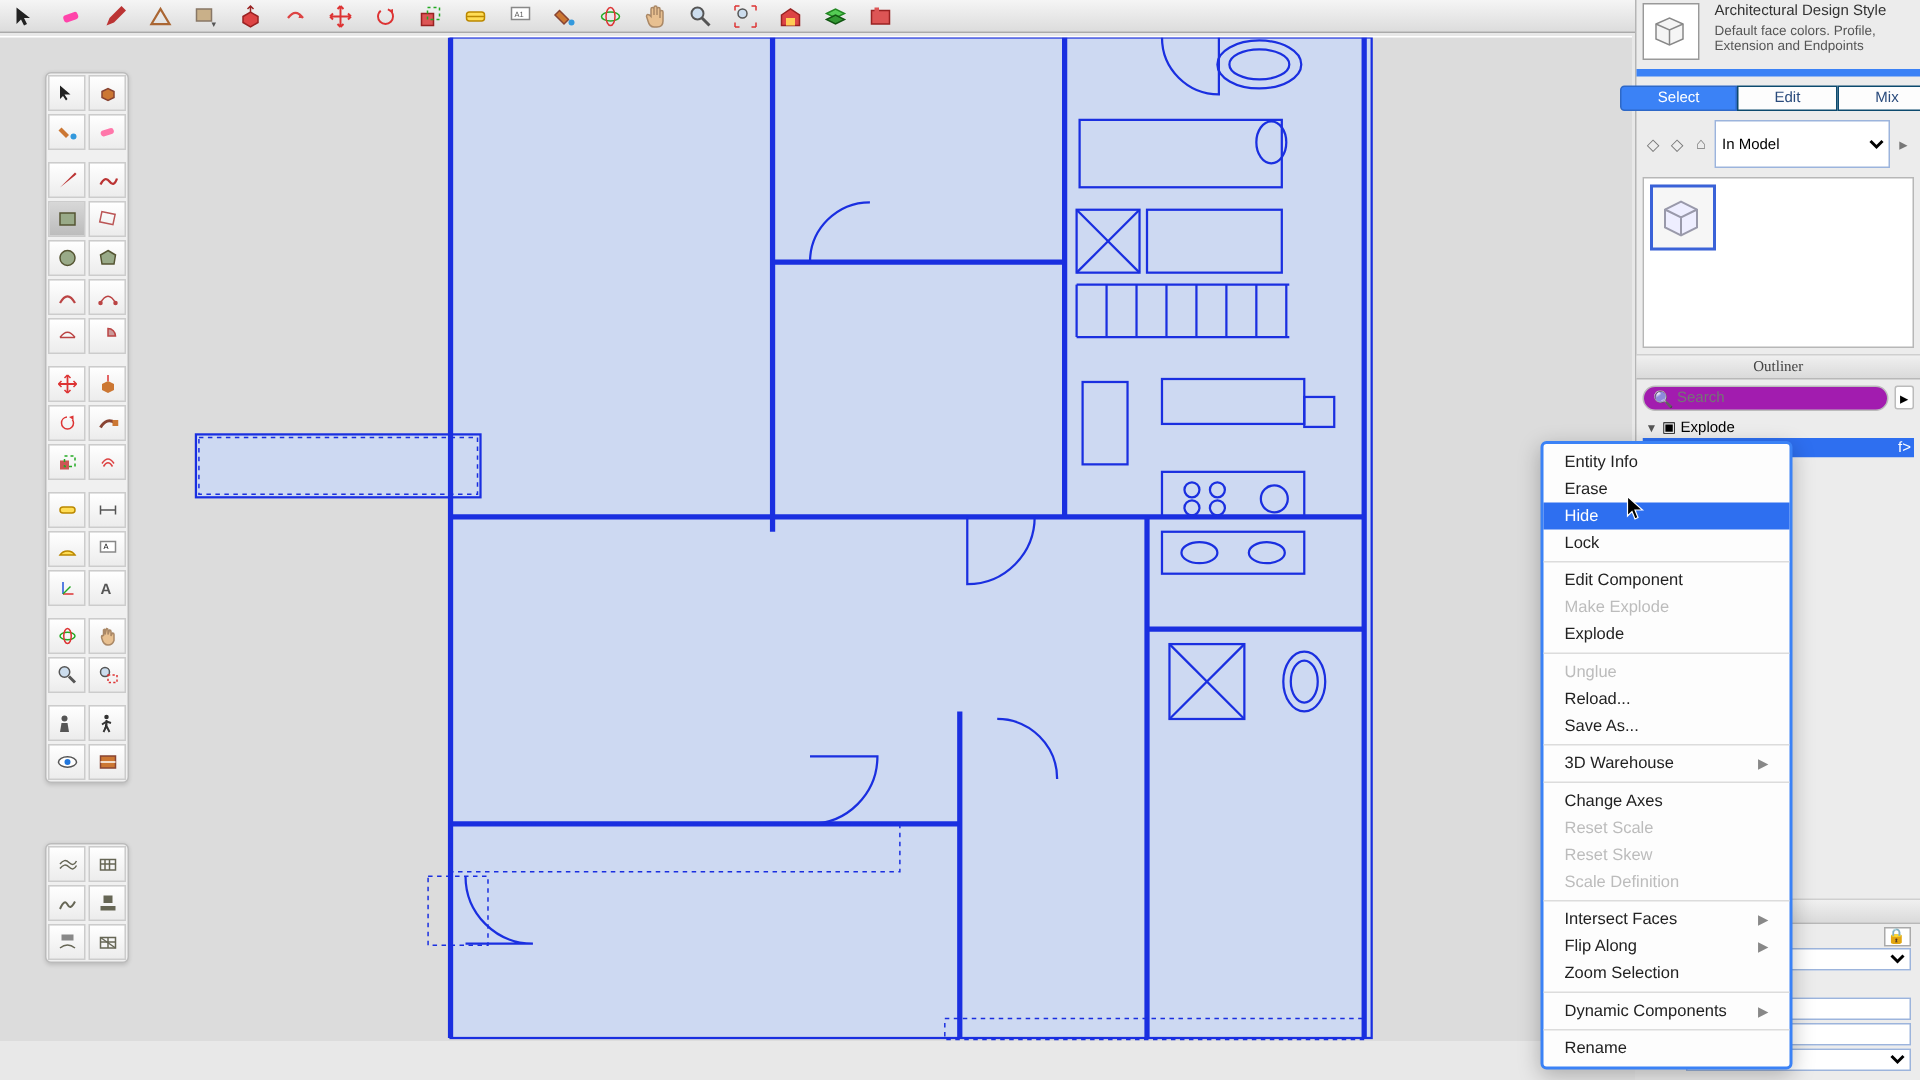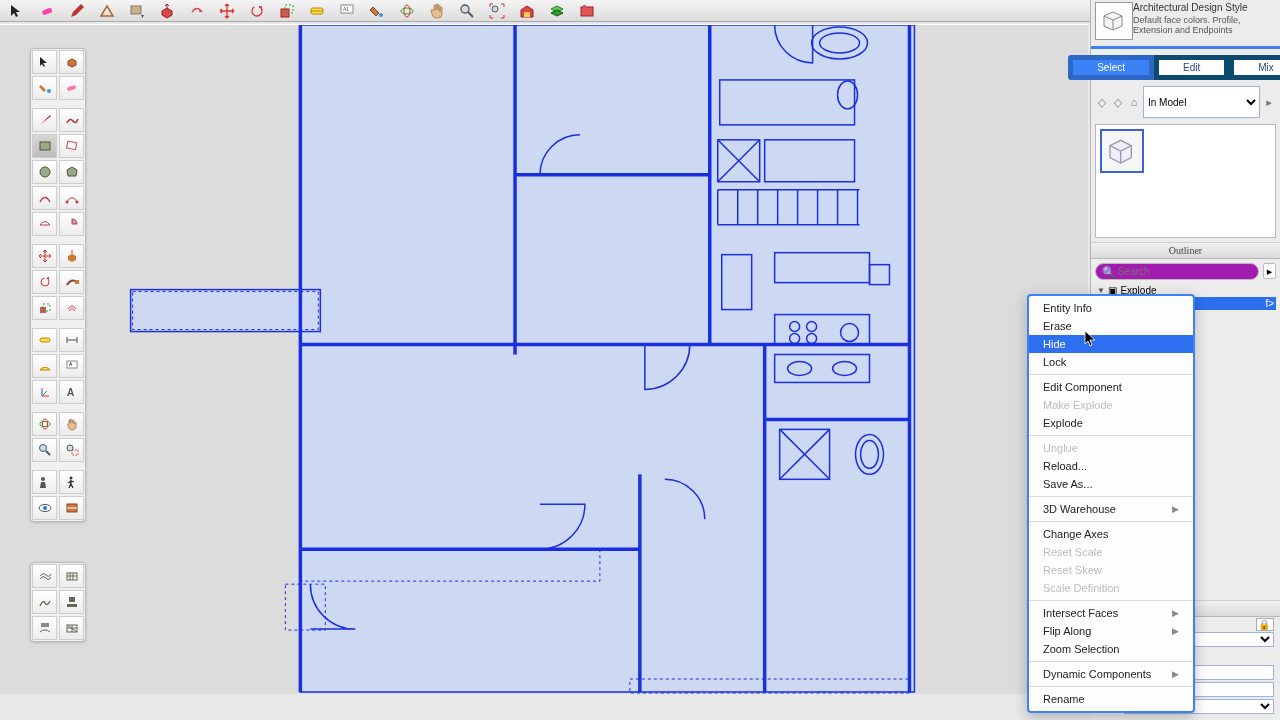--- a/index.html
+++ b/index.html
@@ -26,28 +26,28 @@
 
 .canvas { position: absolute; top: 24px; left: 0; width: 1088px; height: 670px; background: #dcdcdc; border-top: 1px solid #fff; }
 .canvas svg { width: 100%; height: 100%; }
 .fp-stroke { stroke: #1a2fe0; stroke-width: 1.5; fill: none; }
 .fp-fill { fill: #cdd9f2; stroke: #1a2fe0; stroke-width: 1.5; }
 .fp-dash { stroke: #1a2fe0; stroke-width: 1; stroke-dasharray: 3 3; fill: none; }
 .fp-thick { stroke: #1a2fe0; stroke-width: 3.5; fill: none; }
 
 
 .right-panel { position: absolute; top: 0; right: 0; width: 190px; height: 720px; background: #ececec; border-left: 1px solid #b5b5b5; }
-.style-box { padding: 2px 4px 6px 4px; border-bottom: 3px solid #3b82f6; display: flex; gap: 0; }
+.style-box { padding: 2px 4px 6px 4px; border-bottom: 5px solid #3b82f6; display: flex; gap: 10px; }
 .style-thumb { width: 38px; height: 38px; background: #fff; border: 1px solid #999; display: flex; align-items: center; justify-content: center; }
 .style-thumb svg { width: 30px; height: 30px; }
 .style-text { flex: 1; font-size: 9px; color: #555; }
 .style-title { font-size: 10px; color: #333; margin-bottom: 2px; }
 
 .tabs { display: flex; justify-content: center; gap: 0; margin: 6px 0 4px; }
-.tab { padding: 2px 24px; font-size: 10px; border: 5px solid #0c4a6e; background: #fdfdfd; color: #2a4b7c; text-align: center; }
+.tab { padding: 2px 24px; font-size: 10px; border: 1px solid #0c4a6e; background: #fdfdfd; color: #2a4b7c; text-align: center; }
 .tab.active { background: #3b82f6; color: #fff; border-color: #2e68c7; }
 .tab:first-child { border-radius: 3px 0 0 3px; }
 .tab:last-child { border-radius: 0 3px 3px 0; }
 
 .nav-row { display: flex; align-items: center; gap: 2px; padding: 2px 4px; }
 .nav-row .ico { width: 14px; height: 14px; display: flex; align-items: center; justify-content: center; color: #777; }
 .nav-row select { flex: 1; font-size: 10px; height: 32px; border: 1px solid #9cb4dc; background: #fff; }
 
 .thumb-area { margin: 4px; height: 114px; background: #fff; border: 1px solid #b7b7b7; padding: 4px; }
 .thumb { width: 44px; height: 44px; border: 2px solid #3a62d8; background: #f6f6f6; display: flex; align-items: center; justify-content: center; }

